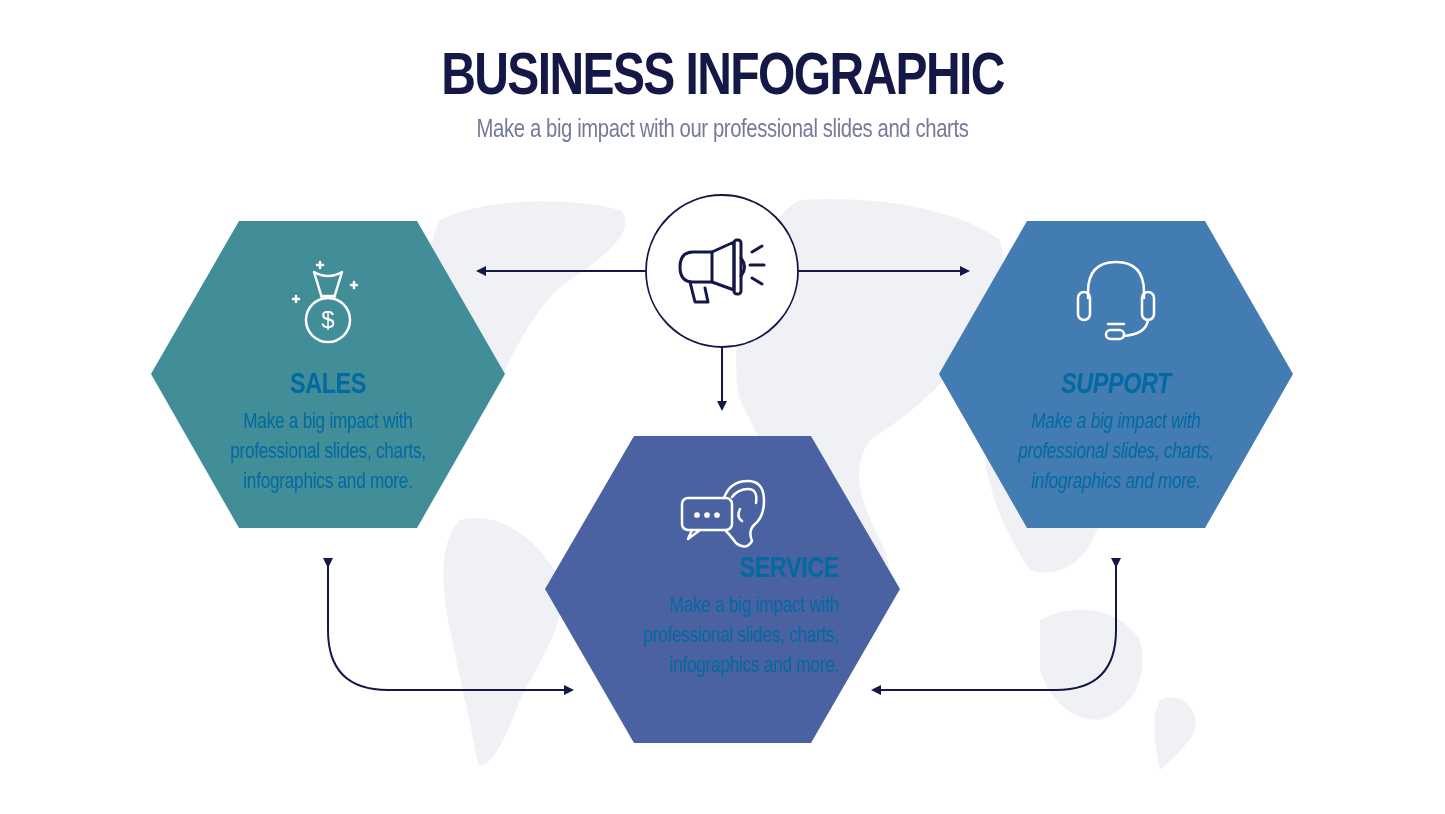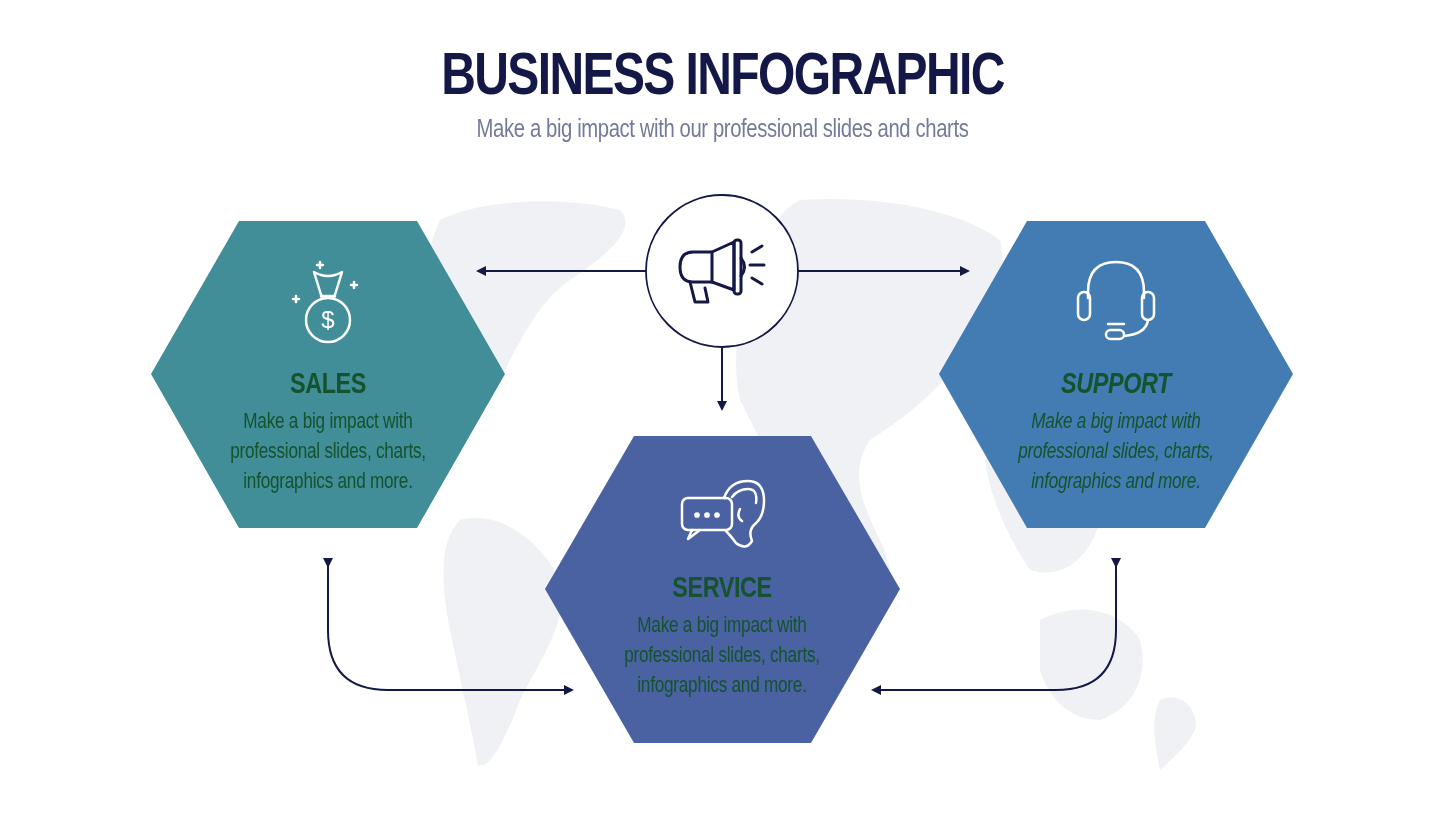--- a/index.html
+++ b/index.html
@@ -8,21 +8,21 @@
     position: absolute; left: 0; width: 1445px; top: 38px; text-align: center;
     font-family: "Liberation Sans", sans-serif; font-weight: bold; font-size: 60px;
     color: #141846; letter-spacing: -2px; transform: scaleX(0.8); transform-origin: center; line-height: 72px;
   }
   .subtitle {
     position: absolute; left: 0; width: 1445px; top: 112px; text-align: center;
     font-family: "Liberation Sans Narrow", "Liberation Sans", sans-serif; font-size: 26px; color: #757a99;
     transform: scaleX(0.78); transform-origin: center; letter-spacing: -0.5px; line-height: 32px;
   }
   svg.stage { position: absolute; left: 0; top: 0; }
-  .hex-text { position: absolute; text-align: center; color: #14532d; width: 300px; }
+  .hex-text { position: absolute; text-align: center; color: #0369a1; width: 300px; }
   .hex-title { font-weight: bold; font-size: 30px; line-height: 34px; transform: scaleX(0.78); letter-spacing: -0.5px; }
   .hex-desc { font-size: 22px; line-height: 30px; margin-top: 6px; transform: scaleX(0.78); letter-spacing: -0.3px; }
 </style>
 </head>
 <body>
 
 <div class="title">BUSINESS INFOGRAPHIC</div>
 <div class="subtitle">Make a big impact with our professional slides and charts</div>
 
 <svg class="stage" width="1445" height="814" viewBox="0 0 1445 814">
@@ -98,21 +98,21 @@
 
 <div class="hex-text" style="left:178px; top:366px;">
   <div class="hex-title">SALES</div>
   <div class="hex-desc">
     <div>Make a big impact with</div>
     <div>professional slides, charts,</div>
     <div>infographics and more.</div>
   </div>
 </div>
 
-<div class="hex-text" style="left:572px; top:570px;">
+<div class="hex-text" style="left:572px; top:550px;text-align:right;">
   <div class="hex-title">SERVICE</div>
   <div class="hex-desc">
     <div>Make a big impact with</div>
     <div>professional slides, charts,</div>
     <div>infographics and more.</div>
   </div>
 </div>
 
 <div class="hex-text" style="left:966px; top:366px;font-style:italic;">
   <div class="hex-title">SUPPORT</div>

